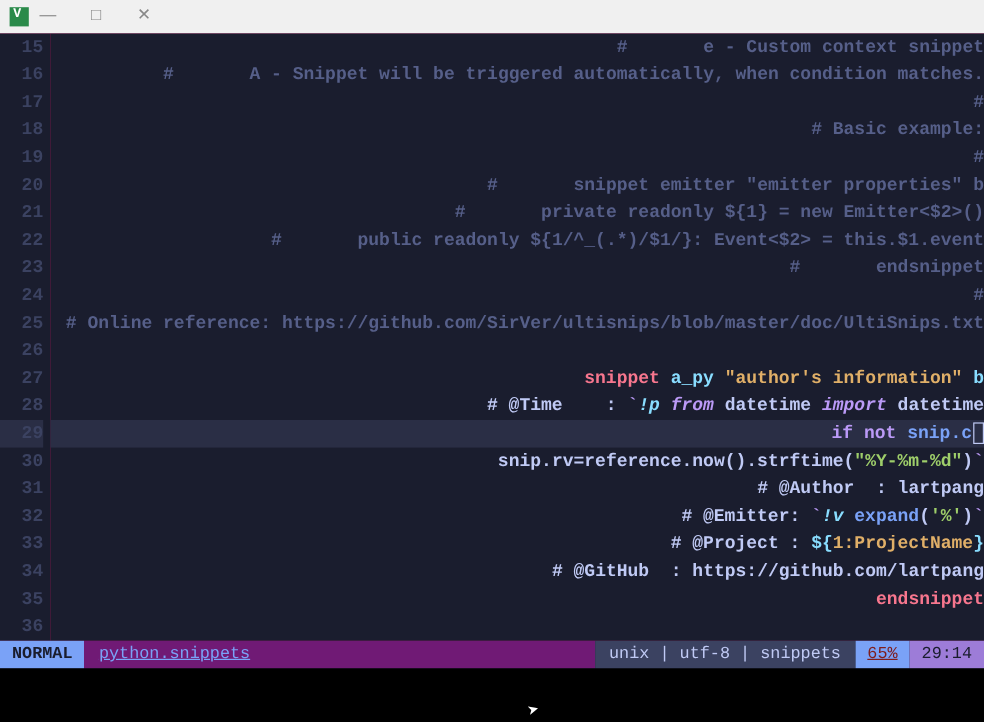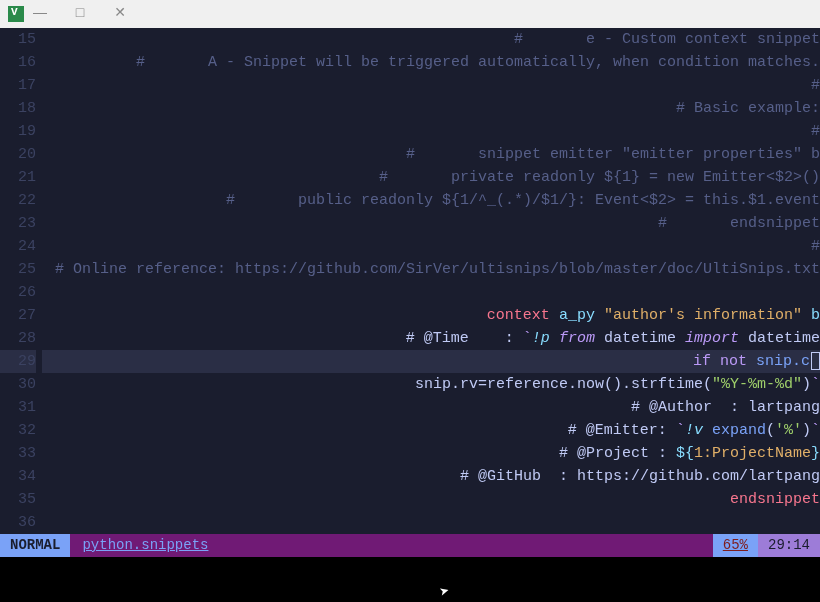--- a/index.html
+++ b/index.html
@@ -47,20 +47,21 @@
       color: #888;
       font-family: 'Segoe UI', sans-serif;
       font-size: 14px;
       text-align: center;
       cursor: pointer;
     }
     .editor {
       display: flex;
       height: 506px;
       background: #be185d;
+      font-weight: bold;
     }
     .gutter {
       width: 42px;
       background: #1a1d2e;
       text-align: right;
       padding-right: 6px;
       color: #3b4261;
     }
     .gutter .ln {
       height: 23px;
@@ -198,35 +199,36 @@
     <div class="line"><span class="c-comment">#</span></div>
     <div class="line"><span class="c-comment"># Basic example:</span></div>
     <div class="line"><span class="c-comment">#</span></div>
     <div class="line"><span class="c-comment">#       snippet emitter "emitter properties" b</span></div>
     <div class="line"><span class="c-comment">#       private readonly ${1} = new Emitter&lt;$2&gt;()</span></div>
     <div class="line"><span class="c-comment">#       public readonly ${1/^_(.*)/$1/}: Event&lt;$2&gt; = this.$1.event</span></div>
     <div class="line"><span class="c-comment">#       endsnippet</span></div>
     <div class="line"><span class="c-comment">#</span></div>
     <div class="line"><span class="c-comment"># Online reference: https://github.com/SirVer/ultisnips/blob/master/doc/UltiSnips.txt</span></div>
     <div class="line"></div>
-    <div class="line"><span class="c-keyword-snip">context</span> <span class="c-attr">a_py</span> <span class="c-string">"author's information"</span> <span class="c-attr">b</span></div>
+    <div class="line"><span class="c-keyword-snip">snippet</span> <span class="c-attr">a_py</span> <span class="c-string">"author's information"</span> <span class="c-attr">b</span></div>
     <div class="line"><span class="c-ident"># @Time    : </span><span class="c-keyword">`</span><span class="c-kw2">!p</span> <span class="c-import">from</span> <span class="c-ident">datetime</span> <span class="c-import">import</span> <span class="c-ident">datetime</span></div>
     <div class="line current"><span class="c-keyword">if</span> <span class="c-keyword">not</span> <span class="c-special">snip.c</span><span class="cursor"></span></div>
     <div class="line"><span class="c-ident">    </span><span class="c-ident">snip.rv=reference.now().strftime(</span><span class="c-string-green">"%Y-%m-%d"</span><span class="c-ident">)</span><span class="c-keyword">`</span></div>
     <div class="line"><span class="c-ident"># @Author  : lartpang</span></div>
     <div class="line"><span class="c-ident"># @Emitter: </span><span class="c-keyword">`</span><span class="c-kw2">!v</span> <span class="c-special">expand</span><span class="c-ident">(</span><span class="c-string-green">'%'</span><span class="c-ident">)</span><span class="c-keyword">`</span></div>
     <div class="line"><span class="c-ident"># @Project : </span><span class="c-brace">${</span><span class="c-placeholder">1:ProjectName</span><span class="c-brace">}</span></div>
     <div class="line"><span class="c-ident"># @GitHub  : https://github.com/lartpang</span></div>
     <div class="line"><span class="c-keyword-snip">endsnippet</span></div>
     <div class="line"></div>
   </div>
 </div>
 
 <div class="statusline">
   <div class="sl-mode">NORMAL</div>
   <div class="sl-file">python.snippets</div>
+  <div class="sl-info">unix | utf-8 | snippets</div>
   <div class="sl-pct">65%</div>
   <div class="sl-pos">29:14</div>
 </div>
 
 <div class="bottom">
   <div class="mouse-cursor">➤</div>
 </div>
 
 </body></html>

